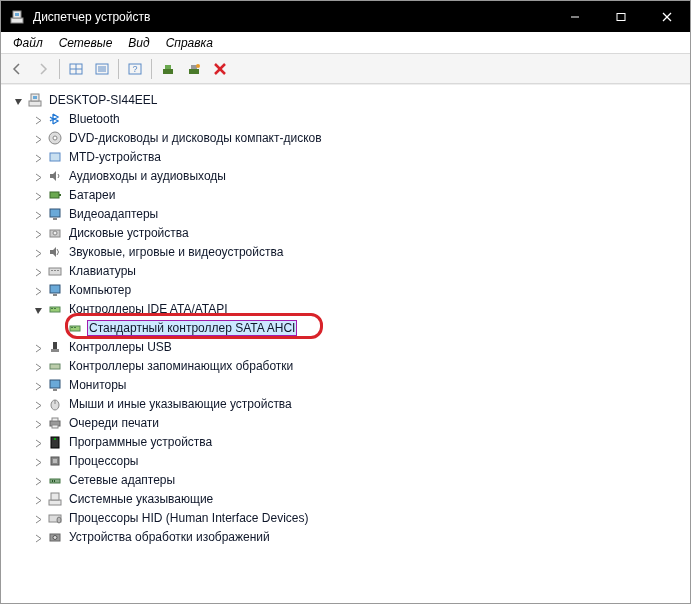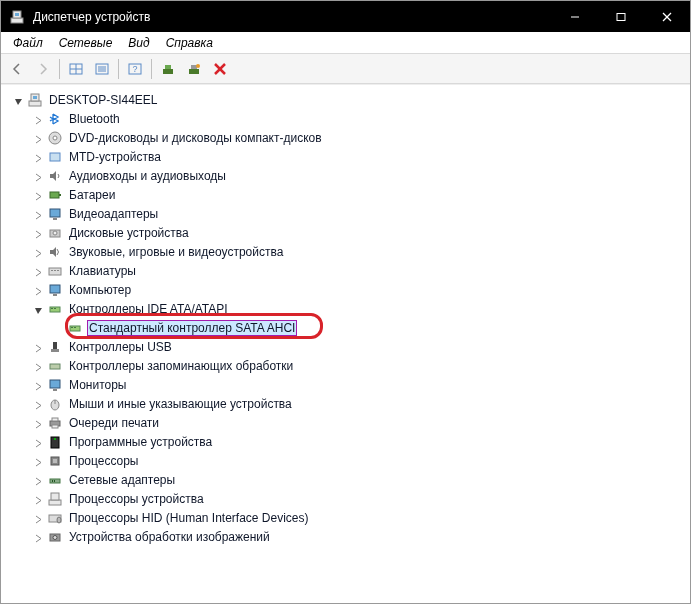--- a/index.html
+++ b/index.html
@@ -521,21 +521,21 @@
           <svg width="9" height="9">
             <path d="M2 1 L7 4.5 L2 8" fill="none" stroke="#888"></path>
           </svg>
         </span>
     <span class="node-icon">
           <svg width="14" height="14">
             <rect x="1" y="8" width="12" height="5" fill="#e8e8e8" stroke="#888"></rect>
             <rect x="3" y="1" width="8" height="7" fill="#e8e8e8" stroke="#888"></rect>
           </svg>
         </span>
-    <span class="label">Процессоры устройства</span>
+    <span class="label">Системные указывающие</span>
   </div>
 
   <div class="tree-row indent-1">
     <span class="expander">
           <svg width="9" height="9">
             <path d="M2 1 L7 4.5 L2 8" fill="none" stroke="#888"></path>
           </svg>
         </span>
     <span class="node-icon">
           <svg width="14" height="14">

